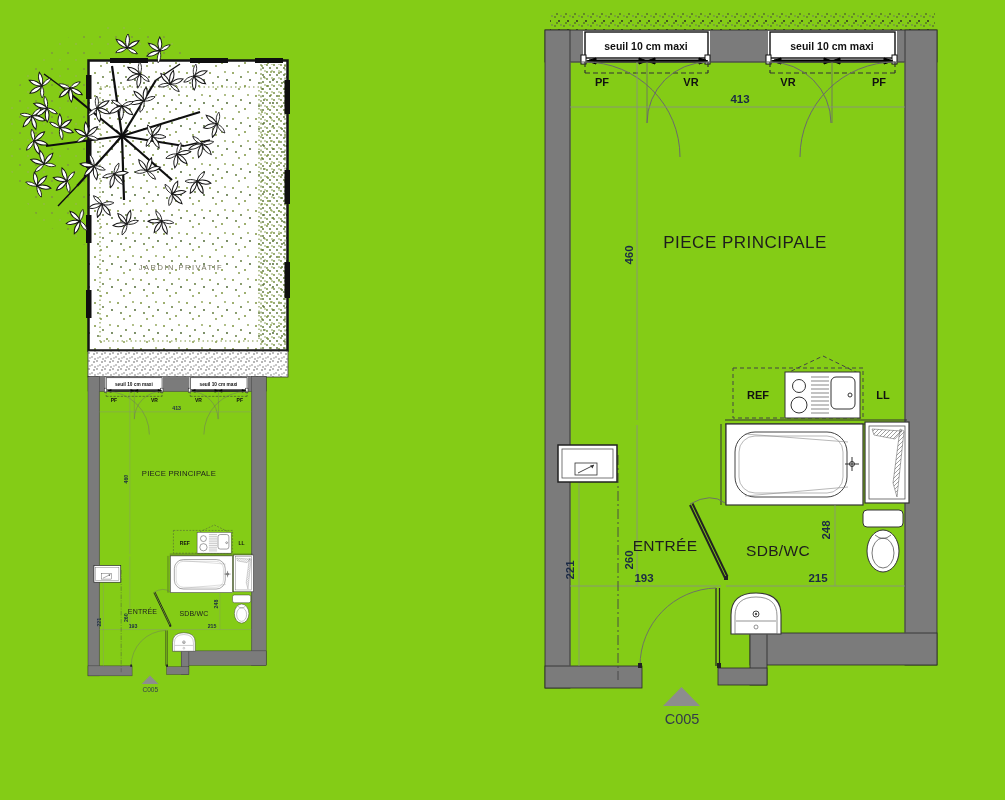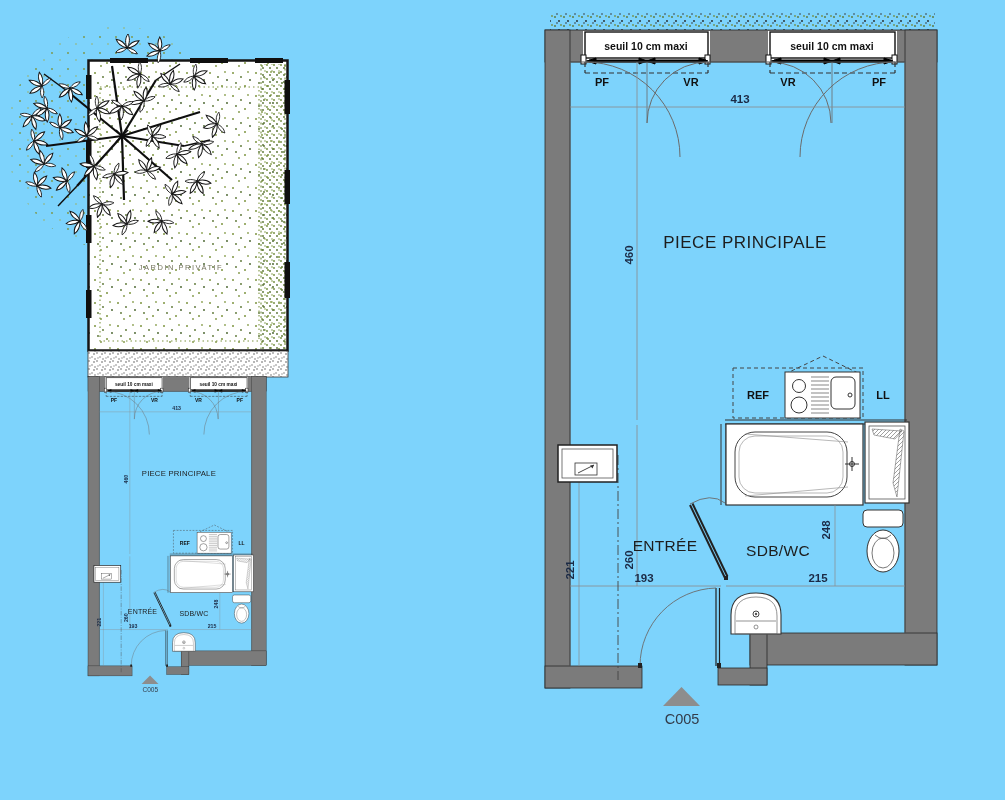--- a/index.html
+++ b/index.html
@@ -1,16 +1,16 @@
 <!DOCTYPE html>
 <html><head>
 <meta charset="utf-8">
 <style>
   html,body{margin:0;padding:0;background:#ffffff;}
-  .canvas{position:relative;width:1005px;height:800px;background:#7dd3fc;overflow:hidden;
+  .canvas{position:relative;width:1005px;height:800px;background:#84cc16;overflow:hidden;
           font-family:"Liberation Sans", sans-serif;}
   svg text{font-family:"Liberation Sans", sans-serif;}
   .room-label{fill:#1d1d1d;font-size:17px;letter-spacing:.5px;}
   .room-label-sm{fill:#1d1d1d;font-size:15.5px;letter-spacing:.3px;}
   .dim{fill:#1b2a45;font-weight:bold;font-size:11.5px;}
   .tag{fill:#111;font-weight:bold;font-size:11px;}
   .sill{fill:#111;font-weight:bold;font-size:10.5px;}
   .code{fill:#333c4a;font-size:14.5px;}
   .jardin{fill:#73735c;font-size:7.5px;letter-spacing:1.5px;}
 </style>

